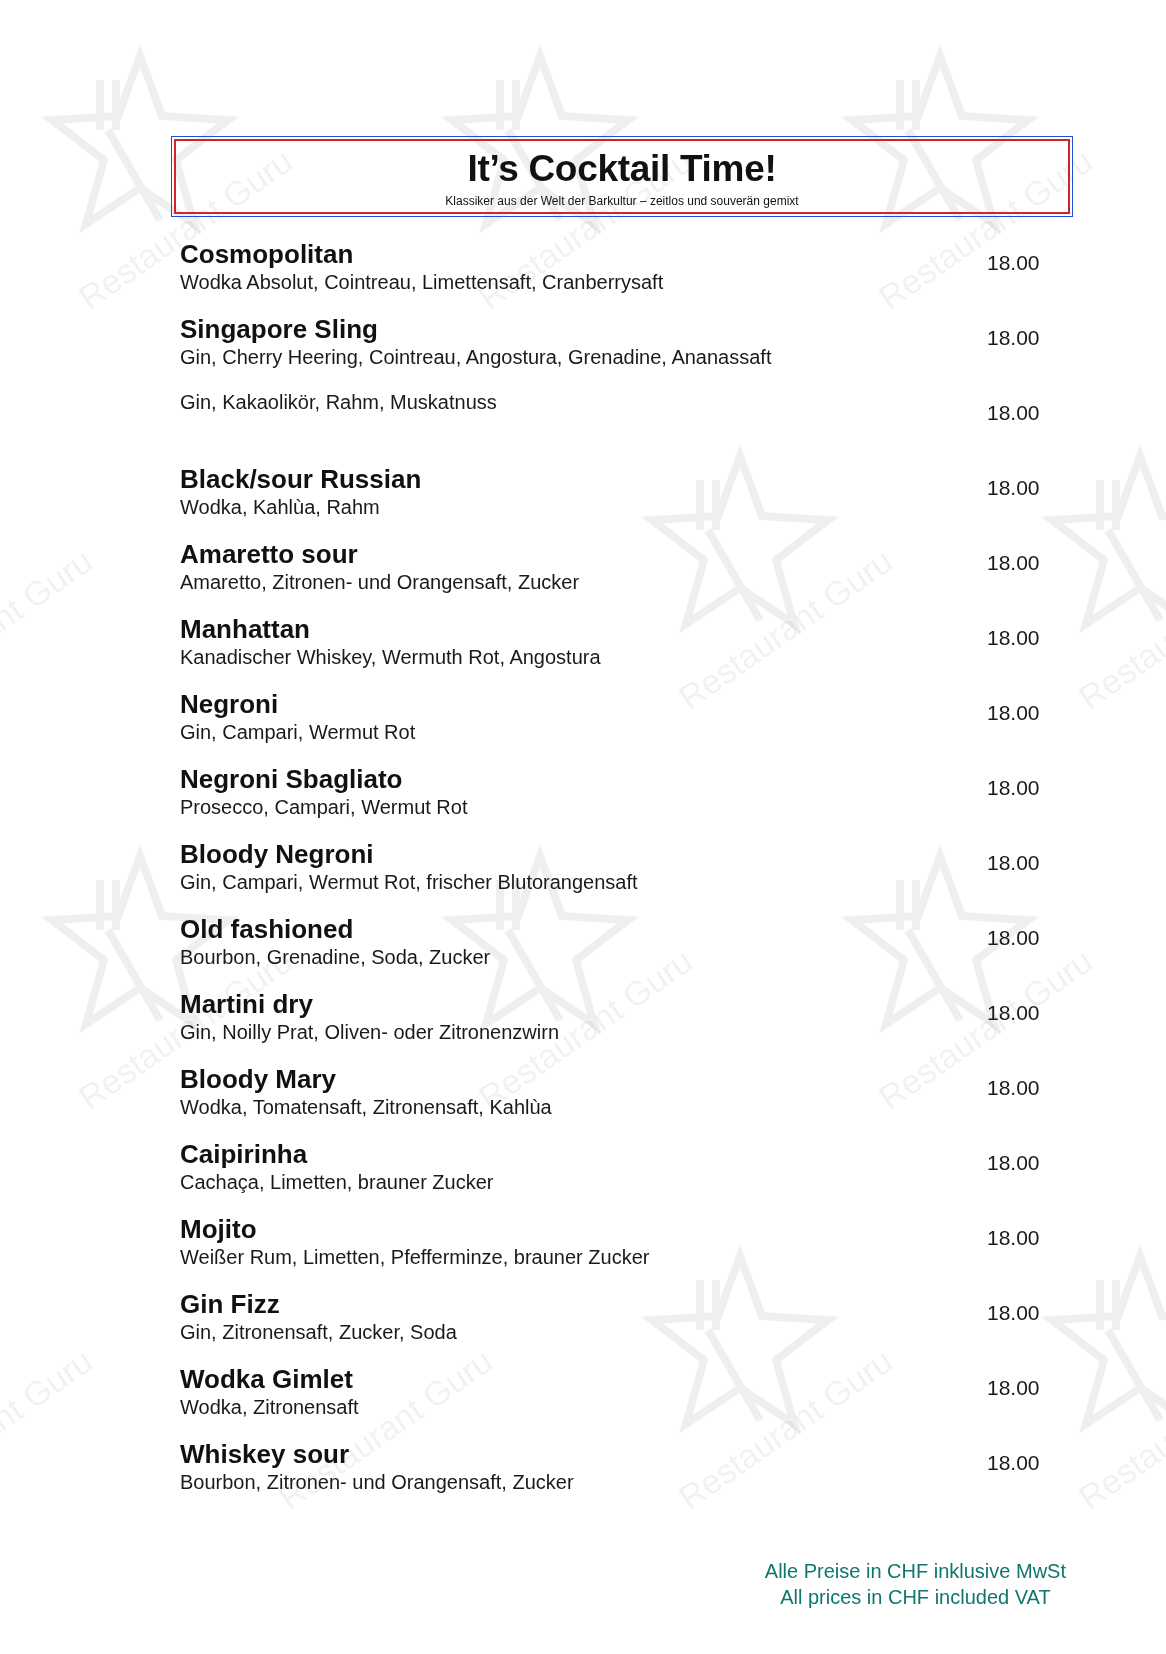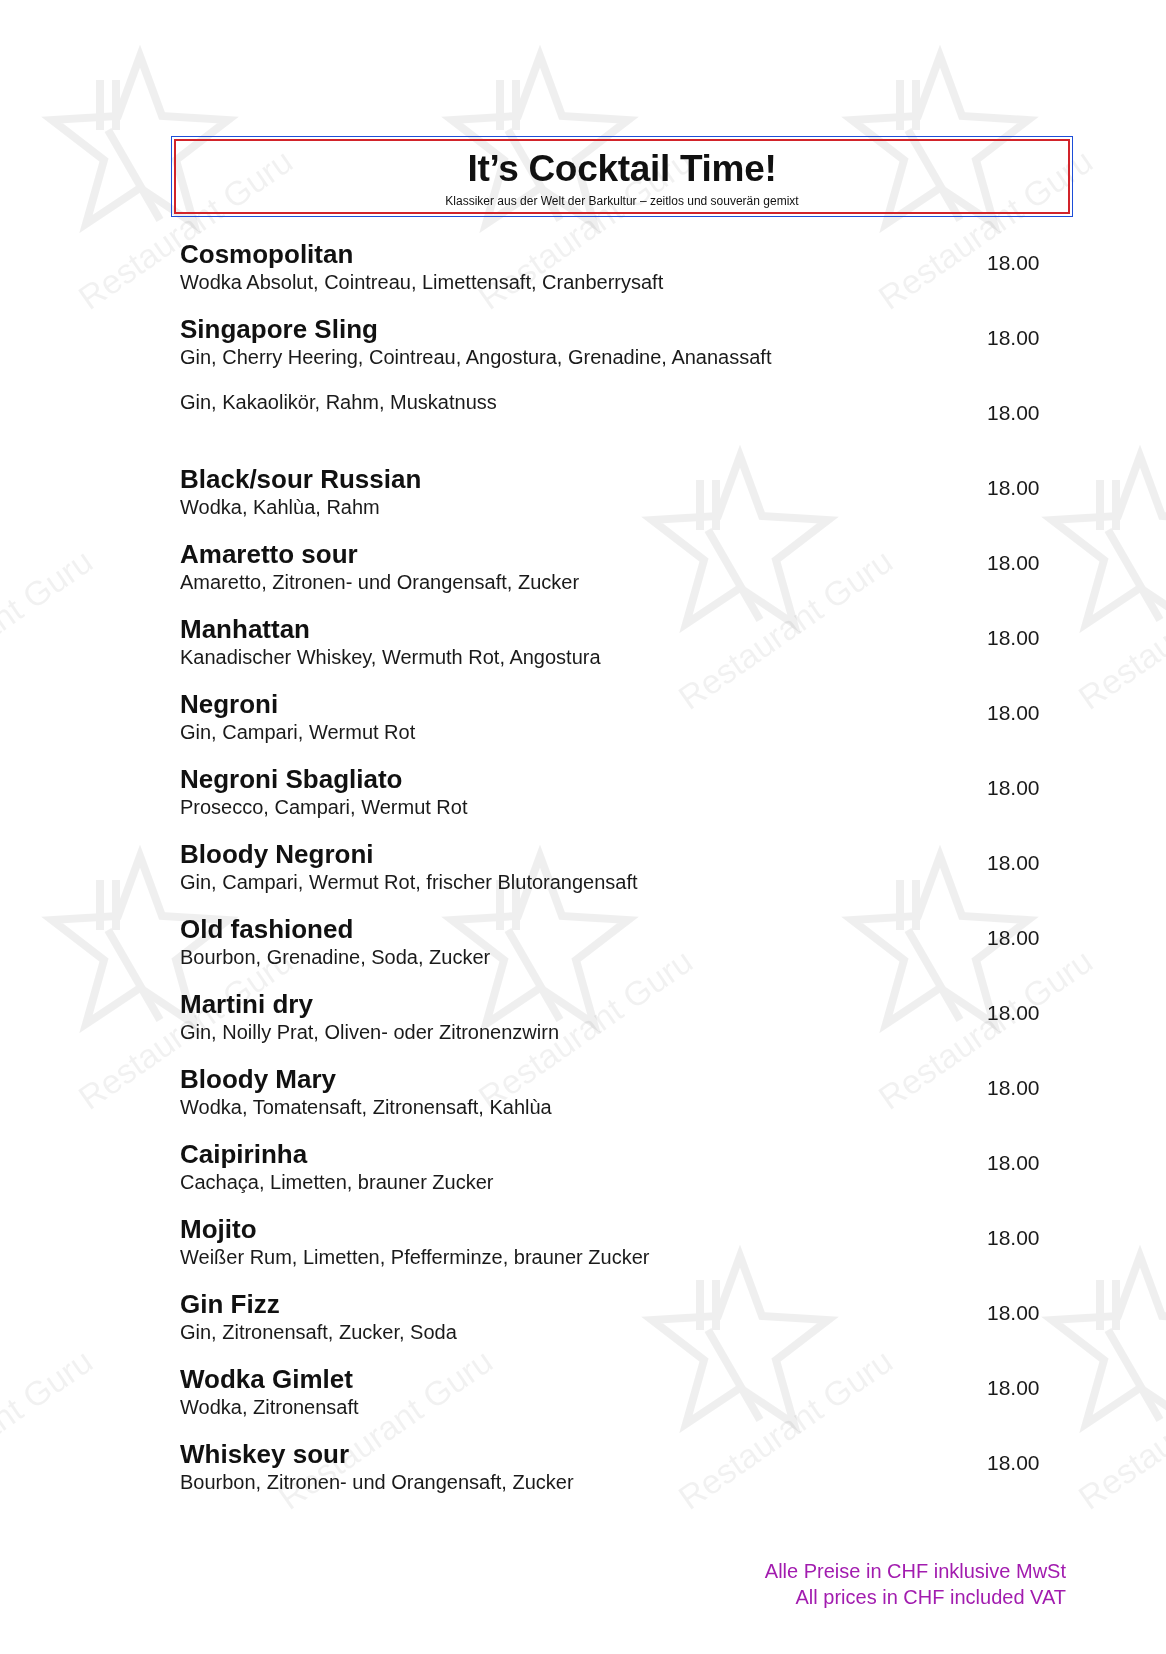--- a/index.html
+++ b/index.html
@@ -79,24 +79,24 @@
     .item-price {
       position: absolute;
       left: 807px; top: 11px;
       font-size: 21px;
       line-height: 26px;
       color: #1a1a1a;
     }
     .footer {
       position: absolute;
       right: 100px; top: 1558px;
-      text-align: right;
+      text-align: center;
       font-size: 20px;
       line-height: 26px;
-      color: #a21caf;
+      color: #0f766e;
       z-index: 1;
     }
   </style>
 </head>
 <body>
 
 <div class="watermark-layer">
   <svg class="wm" style="left:40px;top:40px" viewBox="0 0 100 100">
       <path d="M50 8 L61 38 L94 40 L68 60 L77 92 L50 74 L23 92 L32 60 L6 40 L39 38 Z" fill="none" stroke="#000" stroke-width="4"></path>
       <path d="M30 20 L30 45 M38 20 L38 45 M34 45 L60 90" stroke="#000" stroke-width="4" fill="none"></path>

